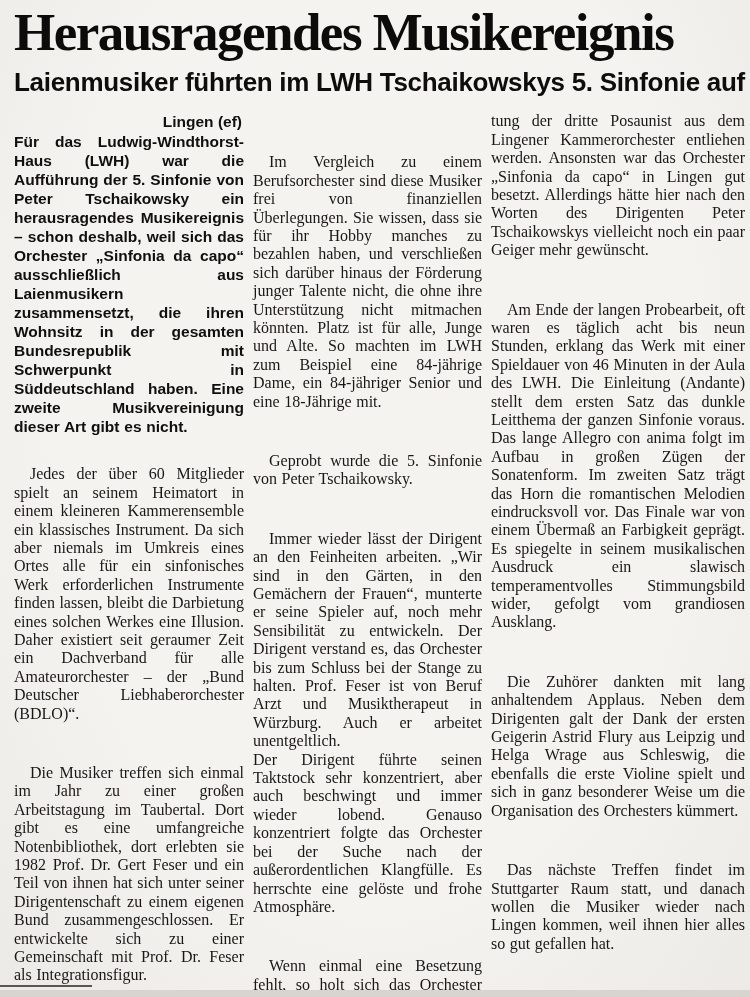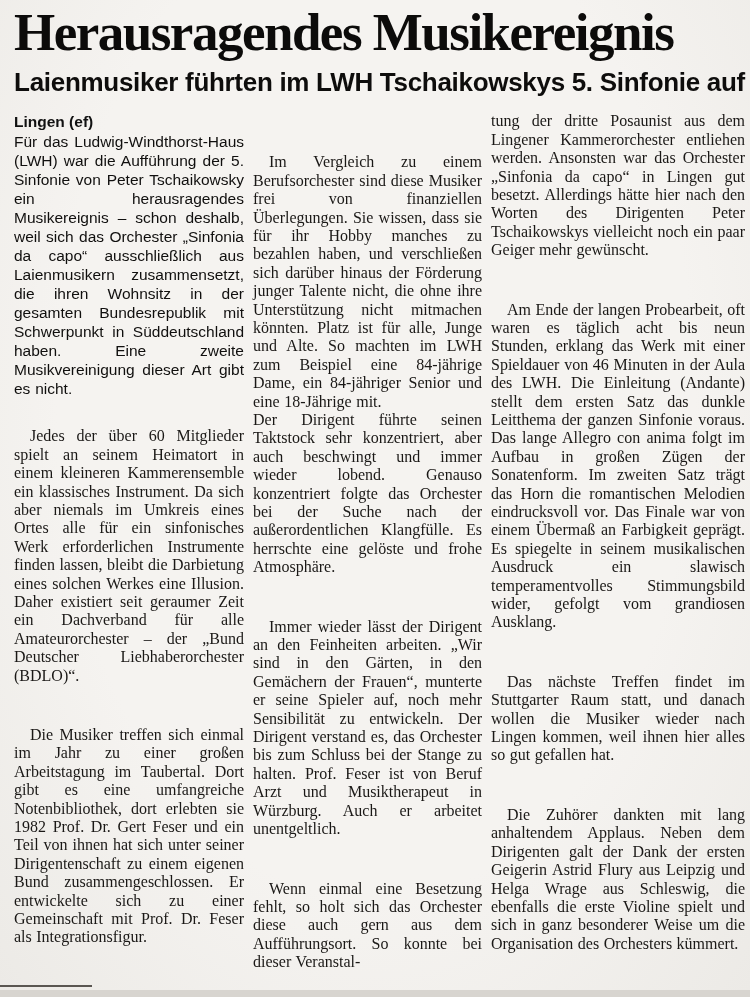--- a/index.html
+++ b/index.html
@@ -31,50 +31,50 @@
   }
   .subheadline {
     margin: 10px 0 16px 0;
     font-family: "Liberation Sans", sans-serif;
     font-weight: bold;
     font-size: 26px;
     line-height: 1.05;
     letter-spacing: -0.3px;
     color: #0e0d0c;
     white-space: nowrap;
-    text-align: center;
   }
   .columns {
     display: flex;
     gap: 9px;
     margin-top: 16px;
   }
   .col { box-sizing: border-box; }
   .col-1 { width: 230px; }
   .col-2 { width: 229px; }
   .col-3 { width: 254px; }
   .dateline {
     margin: 0 2px 1px 0;
     font-family: "Liberation Sans", sans-serif;
     font-weight: bold;
     font-size: 15.5px;
     line-height: 19px;
+    text-align: right;
     color: #111;
   }
   p.block {
     margin: 0;
     text-align: justify;
     font-size: 16px;
     line-height: 18.4px;
     color: #1a1816;
     word-spacing: 0.5px;
   }
   p.lead {
     font-family: "Liberation Sans", sans-serif;
-    font-weight: normal;
+    font-weight: bold;
     font-size: 15.5px;
     line-height: 19px;
     color: #100f0e;
   }
   p.indent { text-indent: 16px; margin-top: 41px; }
   p.gap    { margin-top: 29px; }
   p.gap-sm { }
   .bottom-rule {
     position: absolute;
     left: 0;
@@ -98,29 +98,30 @@
     <div class="col col-1">
       <p class="dateline">Lingen (ef)</p>
       <p class="block lead">Für das Ludwig-Windthorst-Haus (LWH) war die Aufführung der 5. Sinfonie von Peter Tschaikowsky ein herausragendes Musikereignis – schon deshalb, weil sich das Orchester „Sinfonia da capo“ ausschließlich aus Laienmusikern zusammensetzt, die ihren Wohnsitz in der gesamten Bundesrepublik mit Schwerpunkt in Süddeutschland haben. Eine zweite Musikvereinigung dieser Art gibt es nicht.</p>
       <p class="block indent gap">Jedes der über 60 Mitglieder spielt an seinem Heimatort in einem kleineren Kammerensemble ein klassisches Instrument. Da sich aber niemals im Umkreis eines Ortes alle für ein sinfonisches Werk erforderlichen Instrumente finden lassen, bleibt die Darbietung eines solchen Werkes eine Illusion. Daher existiert seit geraumer Zeit ein Dachverband für alle Amateurorchester – der „Bund Deutscher Liebhaberorchester (BDLO)“.</p>
       <p class="block indent">Die Musiker treffen sich einmal im Jahr zu einer großen Arbeitstagung im Taubertal. Dort gibt es eine umfangreiche Notenbibliothek, dort erlebten sie 1982 Prof. Dr. Gert Feser und ein Teil von ihnen hat sich unter seiner Dirigentenschaft zu einem eigenen Bund zusammengeschlossen. Er entwickelte sich zu einer Gemeinschaft mit Prof. Dr. Feser als Integrationsfigur.</p>
       <p class="block indent">Es sind Menschen aus allen möglichen Berufen, vom Schüler über den Studenten, Lehrer, Professor bis zum</p>
     </div>
 
     <div class="col col-2">
       <p class="block indent">Im Vergleich zu einem Berufsorchester sind diese Musiker frei von finanziellen Überlegungen. Sie wissen, dass sie für ihr Hobby manches zu bezahlen haben, und verschließen sich darüber hinaus der Förderung junger Talente nicht, die ohne ihre Unterstützung nicht mitmachen könnten. Platz ist für alle, Junge und Alte. So machten im LWH zum Beispiel eine 84-jährige Dame, ein 84-jähriger Senior und eine 18-Jährige mit.</p>
+      <p class="block indent">Geprobt wurde die 5. Sinfonie von Peter Tschaikowsky.</p>
+      <p class="block indent">Immer wieder lässt der Dirigent an den Feinheiten arbeiten. „Wir sind in den Gärten, in den Gemächern der Frauen“, munterte er seine Spieler auf, noch mehr Sensibilität zu entwickeln. Der Dirigent verstand es, das Orchester bis zum Schluss bei der Stange zu halten. Prof. Feser ist von Beruf Arzt und Musiktherapeut in Würzburg. Auch er arbeitet unentgeltlich.</p>
       <p class="block gap-sm">Der Dirigent führte seinen Taktstock sehr konzentriert, aber auch beschwingt und immer wieder lobend. Genauso konzentriert folgte das Orchester bei der Suche nach der außerordentlichen Klangfülle. Es herrschte eine gelöste und frohe Atmosphäre.</p>
-      <p class="block indent">Immer wieder lässt der Dirigent an den Feinheiten arbeiten. „Wir sind in den Gärten, in den Gemächern der Frauen“, munterte er seine Spieler auf, noch mehr Sensibilität zu entwickeln. Der Dirigent verstand es, das Orchester bis zum Schluss bei der Stange zu halten. Prof. Feser ist von Beruf Arzt und Musiktherapeut in Würzburg. Auch er arbeitet unentgeltlich.</p>
       <p class="block indent">Wenn einmal eine Besetzung fehlt, so holt sich das Orchester diese auch gern aus dem Aufführungsort. So konnte bei dieser Veranstal-</p>
     </div>
 
     <div class="col col-3">
       <p class="block">tung der dritte Posaunist aus dem Lingener Kammerorchester entliehen werden. Ansonsten war das Orchester „Sinfonia da capo“ in Lingen gut besetzt. Allerdings hätte hier nach den Worten des Dirigenten Peter Tschaikowskys vielleicht noch ein paar Geiger mehr gewünscht.</p>
       <p class="block indent gap-sm">Am Ende der langen Probearbeit, oft waren es täglich acht bis neun Stunden, erklang das Werk mit einer Spieldauer von 46 Minuten in der Aula des LWH. Die Einleitung (Andante) stellt dem ersten Satz das dunkle Leitthema der ganzen Sinfonie voraus. Das lange Allegro con anima folgt im Aufbau in großen Zügen der Sonatenform. Im zweiten Satz trägt das Horn die romantischen Melodien eindrucksvoll vor. Das Finale war von einem Übermaß an Farbigkeit geprägt. Es spiegelte in seinem musikalischen Ausdruck ein slawisch temperamentvolles Stimmungsbild wider, gefolgt vom grandiosen Ausklang.</p>
+      <p class="block indent">Die Zuhörer dankten mit lang anhaltendem Applaus. Neben dem Dirigenten galt der Dank der ersten Geigerin Astrid Flury aus Leipzig und Helga Wrage aus Schleswig, die ebenfalls die erste Violine spielt und sich in ganz besonderer Weise um die Organisation des Orchesters kümmert.</p>
       <p class="block indent">Das nächste Treffen findet im Stuttgarter Raum statt, und danach wollen die Musiker wieder nach Lingen kommen, weil ihnen hier alles so gut gefallen hat.</p>
-      <p class="block indent">Die Zuhörer dankten mit lang anhaltendem Applaus. Neben dem Dirigenten galt der Dank der ersten Geigerin Astrid Flury aus Leipzig und Helga Wrage aus Schleswig, die ebenfalls die erste Violine spielt und sich in ganz besonderer Weise um die Organisation des Orchesters kümmert.</p>
     </div>
 
   </div>
 
   <div class="bottom-rule"></div>
 
 </div>
 
 </body></html>

